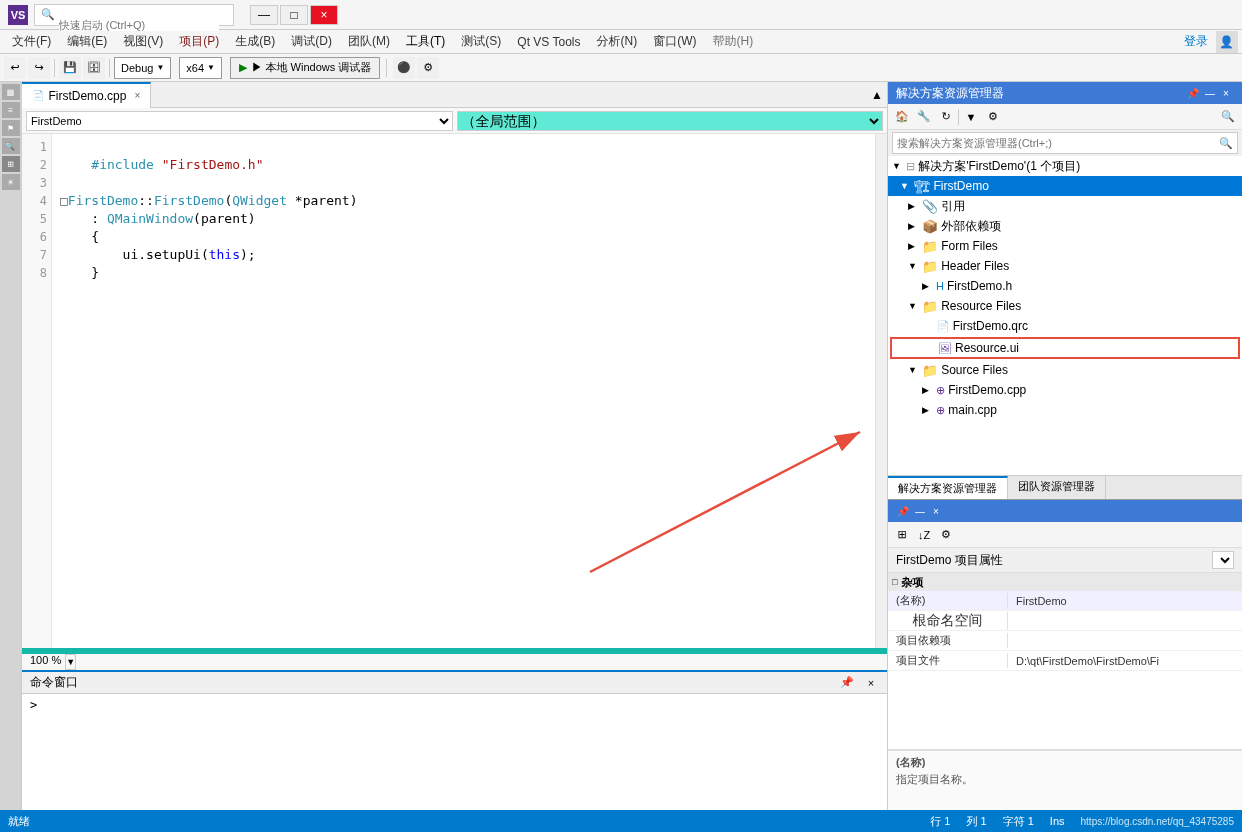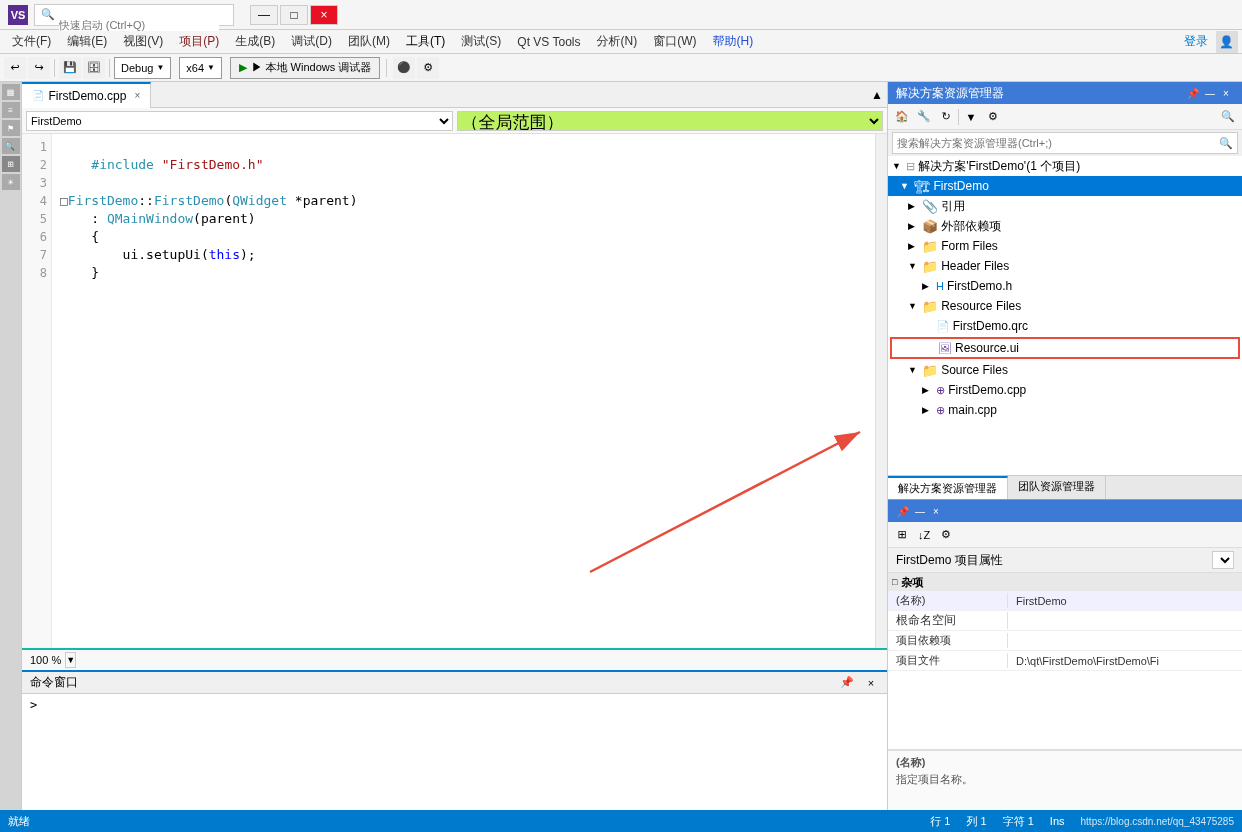--- a/index.html
+++ b/index.html
@@ -27,21 +27,21 @@
   <span style="padding:2px 8px;cursor:pointer;color:#333;font-size:12px;">视图(V)</span>
   <span style="padding:2px 8px;cursor:pointer;color:#7f1d1d;font-size:12px;">项目(P)</span>
   <span style="padding:2px 8px;cursor:pointer;color:#333;font-size:12px;">生成(B)</span>
   <span style="padding:2px 8px;cursor:pointer;color:#333;font-size:12px;">调试(D)</span>
   <span style="padding:2px 8px;cursor:pointer;color:#333;font-size:12px;">团队(M)</span>
   <span style="padding:12px 8px;cursor:pointer;color:#000000;font-size:12px;">工具(T)</span>
   <span style="padding:2px 8px;cursor:pointer;color:#333;font-size:12px;">测试(S)</span>
   <span style="padding:2px 8px;cursor:pointer;color:#333;font-size:12px;">Qt VS Tools</span>
   <span style="padding:2px 8px;cursor:pointer;color:#333;font-size:12px;">分析(N)</span>
   <span style="padding:2px 8px;cursor:pointer;color:#333;font-size:12px;">窗口(W)</span>
-  <span style="padding:10px 8px;cursor:pointer;color:#1d4ed8;font-size:12px;">帮助(H)</span>
+  <span style="padding:10px 8px;cursor:pointer;color:#737373;font-size:12px;">帮助(H)</span>
   <span style="flex:1;"></span>
   <span style="padding:18px 8px;cursor:pointer;color:#007acc;font-size:12px;">登录</span>
   <div style="width:22px;height:22px;background:#ddd;display:flex;align-items:center;justify-content:center;font-size:12px;cursor:pointer;">👤</div>
 </div>
 
 <div style="display:flex;align-items:center;background:#f5f5f5;height:28px;padding:0 4px;border-bottom:1px solid #ccc;gap:2px;">
   <button style="width:22px;height:22px;background:#f0f0f0;border:1px solid transparent;cursor:pointer;font-size:11px;">↩</button>
   <button style="width:22px;height:22px;background:#f0f0f0;border:1px solid transparent;cursor:pointer;font-size:11px;">↪</button>
   <div style="width:1px;height:18px;background:#ccc;margin:0 2px;"></div>
   <button style="width:22px;height:22px;background:#f0f0f0;border:1px solid transparent;cursor:pointer;font-size:11px;">💾</button>
@@ -86,21 +86,21 @@
         <span style="font-size:10px;color:#666;cursor:pointer;margin-left:4px;">×</span>
       </div>
       <div style="flex:1;"></div>
       <button style="width:20px;height:20px;background:transparent;border:none;cursor:pointer;font-size:12px;">▲</button>
     </div>
 
     <div style="display:flex;align-items:center;background:#f8f8f8;height:26px;border-bottom:1px solid #e0e0e0;padding:0 4px;gap:4px;">
       <select style="height:20px;font-size:11px;border:1px solid #ccc;background:white;flex:1;">
         <option>FirstDemo</option>
       </select>
-      <select style="height:20px;font-size:17px;border:1px solid #ccc;background:#bef264;flex:1;">
+      <select style="height:20px;font-size:14px;border:1px solid #ccc;background:#5eead4;flex:1;">
         <option>（全局范围）</option>
       </select>
     </div>
 
     <div style="display:flex;flex:1;overflow:hidden;background:white;">
       <div style="width:30px;background:#f8f8f8;border-right:1px solid #e8e8e8;padding:4px 4px 4px 0;text-align:right;color:#999;font-size:12px;font-family:Consolas,monospace;line-height:18px;flex-shrink:0;">
         <div>1</div>
         <div>2</div>
         <div>3</div>
         <div>4</div>
@@ -114,21 +114,21 @@
 
 <span style="color:#666;">□</span><span style="color:#2b91af;">FirstDemo</span>::<span style="color:#2b91af;">FirstDemo</span>(<span style="color:#2b91af;">QWidget</span> *parent)
     : <span style="color:#2b91af;">QMainWindow</span>(parent)
     {
         ui.setupUi(<span style="color:#0000ff;">this</span>);
     }
 </div>
       <div style="width:12px;background:#f0f0f0;border-left:1px solid #e0e0e0;"></div>
     </div>
 
-    <div style="display:flex;align-items:center;gap:4px;padding:0 8px;height:22px;background:#f8f8f8;border-top:2px solid #14b8a6;font-size:11px;">
+    <div style="display:flex;gap:4px;padding:0 8px;height:22px;background:#f8f8f8;border-top:6px solid #14b8a6;font-size:11px;">
       <span>100 %</span>
       <button style="height:16px;background:transparent;border:1px solid #ccc;font-size:9px;cursor:pointer;">▼</button>
     </div>
 
     <div style="height:140px;background:white;border-top:2px solid #007acc;display:flex;flex-direction:column;">
       <div style="display:flex;align-items:center;background:#f0f0f0;height:22px;border-bottom:1px solid #ccc;padding:0 8px;font-size:12px;gap:8px;">
         <span>命令窗口</span>
         <span style="flex:1;"></span>
         <button style="width:16px;height:16px;background:transparent;border:none;cursor:pointer;font-size:11px;">📌</button>
         <button style="width:16px;height:16px;background:transparent;border:none;cursor:pointer;font-size:11px;">×</button>
@@ -296,21 +296,21 @@
           <span style="font-size:9px;margin-right:4px;">□</span>
           <span>杂项</span>
         </div>
 
         <div style="display:flex;align-items:center;height:20px;border-bottom:1px solid #f0f0f0;background:#f0f0ff;">
           <div style="width:120px;padding:0 8px;font-size:11px;color:#333;border-right:1px solid #e0e0e0;flex-shrink:0;">(名称)</div>
           <div style="flex:1;padding:0 8px;font-size:11px;color:#333;">FirstDemo</div>
         </div>
 
         <div style="display:flex;align-items:center;height:20px;border-bottom:1px solid #f0f0f0;">
-          <div style="width:120px;padding:0 8px;font-size:12px;color:#333;border-right:1px solid #e0e0e0;flex-shrink:0;">根命名空间</div>
+          <div style="width:120px;padding:0 8px;font-size:14px;color:#333;border-right:1px solid #e0e0e0;flex-shrink:0;text-align:center;">根命名空间</div>
           <div style="flex:1;padding:0 8px;font-size:11px;color:#333;"></div>
         </div>
 
         <div style="display:flex;align-items:center;height:20px;border-bottom:1px solid #f0f0f0;">
           <div style="width:120px;padding:0 8px;font-size:11px;color:#333;border-right:1px solid #e0e0e0;flex-shrink:0;">项目依赖项</div>
           <div style="flex:1;padding:0 8px;font-size:11px;color:#333;"></div>
         </div>
 
         <div style="display:flex;align-items:center;height:20px;border-bottom:1px solid #f0f0f0;">
           <div style="width:120px;padding:0 8px;font-size:11px;color:#333;border-right:1px solid #e0e0e0;flex-shrink:0;">项目文件</div>

